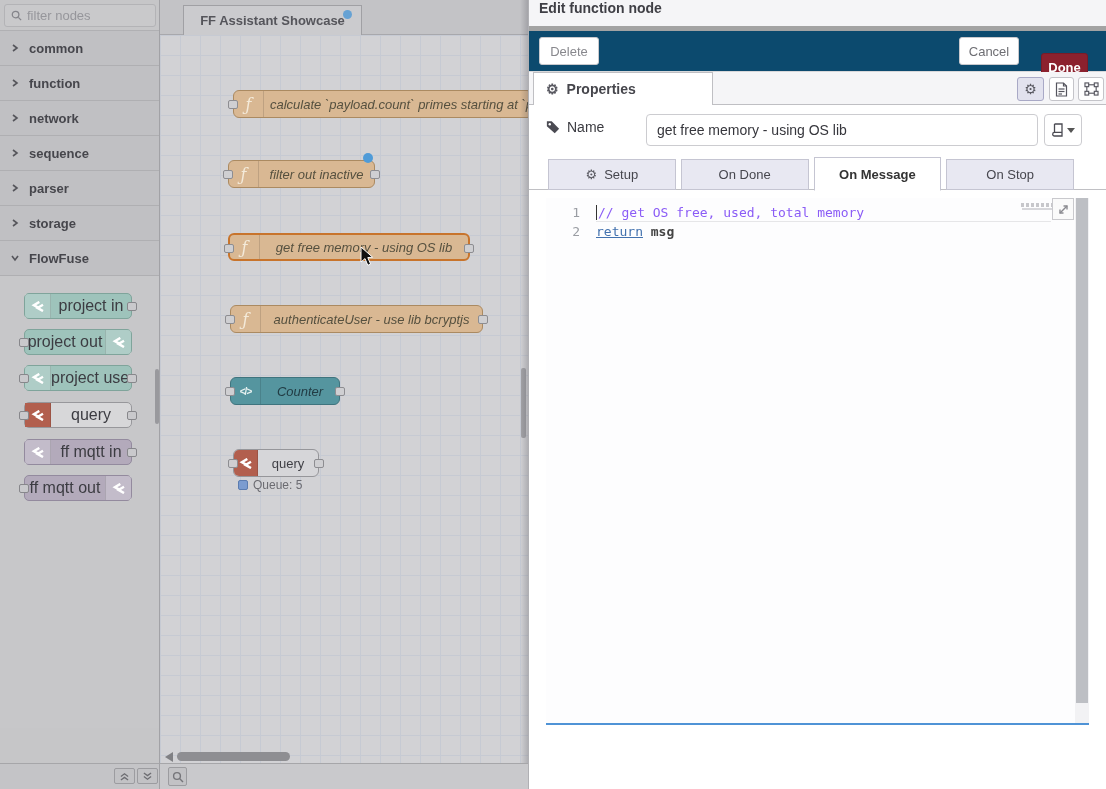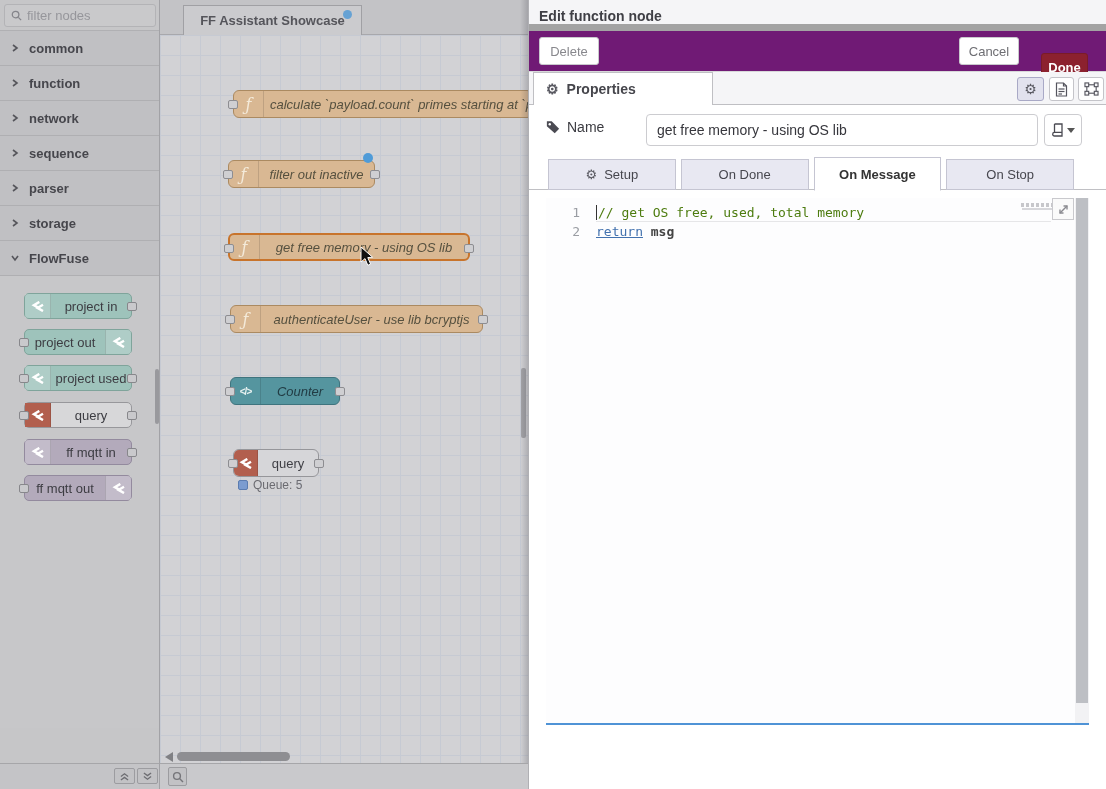--- a/index.html
+++ b/index.html
@@ -11,21 +11,21 @@
 
   
   #palette { position:absolute; left:0; top:0; width:160px; height:763px; background:#c6c6c8; border-right:1px solid #a2a2a6; overflow:hidden; }
   .palette-search-row { height:31px; border-bottom:1px solid #b0b0b3; padding:4px; }
   .palette-search { width:152px; height:23px; background:#c9c9cb; border:1px solid #b3b3b6; border-radius:3px; display:flex; align-items:center; padding:0 6px; gap:5px; }
   .palette-search input { border:none; outline:none; background:transparent; width:110px; font-size:13px; color:#6d6d72; font-family:"Liberation Sans",sans-serif; }
   .palette-search input::placeholder { color:#96969b; }
   .pal-cat { height:35px; display:flex; align-items:center; gap:10px; padding-left:11px; background:#c0c0c3; border-bottom:1px solid #afafb2; cursor:pointer; }
   .pal-cat .cat-label { font-weight:bold; color:#46464c; font-size:13px; }
   .pal-nodes { position:relative; height:452px; background:#c7c7c9; }
-  .pal-node { position:absolute; left:24px; width:108px; height:26px; border-radius:5px; display:flex; align-items:center; font-size:13px; color:#3c3c42; }
+  .pal-node { position:absolute; left:24px; width:108px; height:26px; border-radius:5px; display:flex; align-items:center; font-size:16px; color:#3c3c42; }
   .pal-node .pn-icon { width:26px; height:100%; display:flex; align-items:center; justify-content:center; flex:none; }
   .pal-node .pn-label { flex:1; text-align:center; white-space:nowrap; overflow:hidden; }
   .pal-node.teal { background:#9ec3bb; border:1px solid #7fa49b; }
   .pal-node.teal .pn-icon { background:rgba(255,255,255,.18); }
   .pal-node.white { background:#d7d7d9; border:1px solid #97979b; }
   .pal-node.white .pn-icon { background:#b25f4e; }
   .pal-node.mauve { background:#b3aabb; border:1px solid #938a9e; }
   .pal-node.mauve .pn-icon { background:rgba(255,255,255,.22); }
   .pn-icon.right-side { order:2; border-left:1px solid rgba(0,0,0,.12); }
   .pn-icon.left-side { border-right:1px solid rgba(0,0,0,.12); }
@@ -62,23 +62,23 @@
   .status-dot { width:10px; height:10px; border-radius:2px; background:#7b9cd0; border:1px solid #5b7cb0; }
   .h-scroll-arrow { position:absolute; left:5px; top:752px; width:0; height:0; border-top:5px solid transparent; border-bottom:5px solid transparent; border-right:8px solid #808084; }
   .h-scroll-thumb { position:absolute; left:17px; top:752px; width:113px; height:9px; background:#8e8e92; border-radius:5px; }
   .v-scroll-thumb { position:absolute; right:2px; top:368px; width:5px; height:70px; background:#a3a3a7; border-radius:2px; }
   .canvas-shade { position:absolute; right:0; top:0; bottom:0; width:8px; background:linear-gradient(to right,rgba(50,50,60,0),rgba(50,50,60,.22)); }
   .cv-footer { position:absolute; left:160px; top:763px; width:368px; height:26px; background:#c9c9cc; border-top:1px solid #a6a6a9; }
   #cursor { position:absolute; left:200px; top:246px; z-index:5; }
 
   
   #panel { position:absolute; left:528px; top:0; width:578px; height:789px; background:#fff; border-left:1px solid #b0b0b4; }
-  .panel-header { height:31px; background:#f5f5f7; border-bottom:7px solid #a3a3a3; display:flex; align-items:flex-end; padding-left:10px; }
+  .panel-header { height:31px; background:#f5f5f7; border-bottom:5px solid #a3a3a3; display:flex; align-items:flex-start; padding-left:10px; }
   .panel-header .title { font-weight:bold; font-size:14px; color:#3f3f45; }
-  .panel-toolbar { height:41px; background:#701a75; border-bottom:1px solid #d8d8da; position:relative; }
+  .panel-toolbar { height:41px; background:#0c4a6e; border-bottom:1px solid #d8d8da; position:relative; }
   .btn { border:1px solid #c9c9cd; background:#fff; border-radius:3px; font-size:13px; color:#88888d; display:flex; align-items:center; justify-content:center; cursor:pointer; font-family:"Liberation Sans",sans-serif; }
   .btn-delete { position:absolute; left:10px; top:6px; width:60px; height:28px; }
   .btn-cancel { position:absolute; left:430px; top:6px; width:60px; height:28px; color:#6e6e73; }
   .btn-done  { position:absolute; left:512px; top:22px; width:47px; height:28px; background:#8c212e; border-color:#7a1b27; color:#fff; font-weight:bold; }
   .props-row { height:33px; background:#f5f5f7; position:relative; border-bottom:1px solid #bfbfc3; }
   .props-tab { position:absolute; left:4px; top:0; width:180px; height:33px; background:#fff; border:1px solid #bfbfc3; border-bottom:none; display:flex; align-items:center; gap:8px; padding-left:12px; font-weight:bold; color:#46464c; font-size:14px; z-index:2; }
   .mini-btn { position:absolute; top:5px; height:24px; border:1px solid #c4c4c9; background:#fff; border-radius:3px; display:flex; align-items:center; justify-content:center; color:#55555e; }
   .mini-btn.active { background:#e2e2ee; border-color:#a9a9c6; }
   .gear-glyph { font-size:14px; line-height:1; color:#5a5a62; }
 
@@ -92,21 +92,21 @@
   .func-tabs { position:absolute; left:19px; top:54px; width:526px; height:31px; display:flex; gap:5px; z-index:2; }
   .func-tab { flex:1; background:#e8e8f2; border:1px solid #c5c5d2; display:flex; align-items:center; justify-content:center; gap:7px; font-size:13px; color:#46464e; cursor:pointer; }
   .func-tab.active { background:#fff; font-weight:bold; border-bottom:1px solid #fff; margin-top:-2px; height:34px; color:#333; }
   .func-tabs-line { position:absolute; left:0; top:84px; width:100%; height:1px; background:#c0c0c4; }
 
   .code-editor { position:absolute; left:17px; top:93px; width:543px; height:527px; background:#fdfdfe; border-bottom:2px solid #4f93d6; font-family:"DejaVu Sans Mono",monospace; font-size:13px; }
   .code-line { display:flex; align-items:center; height:19px; line-height:19px; white-space:pre; }
   .code-line .gutter { width:50px; text-align:right; padding-right:16px; color:#9a9da3; flex:none; }
   .code-line.current .line-body { border-bottom:1px solid #e6e6e8; }
   .line-body { flex:1; display:flex; align-items:center; height:19px; margin-right:38px; }
-  .tok-comment { color:#4d7c0f; }
+  .tok-comment { color:#8b5cf6; }
   .tok-keyword { color:#4271ae;text-decoration:underline; }
   .tok-plain { color:#444; font-weight:600; }
   .cursor-bar { width:1px; height:15px; background:#333; margin-right:1px; }
   .code-lines { padding-top:5px; }
   .minimap { position:absolute; right:18px; top:5px; width:50px; height:4px;
     background:repeating-linear-gradient(90deg,#c7c7cb 0 3px,transparent 3px 5px); box-shadow:0 4px 0 -1px #d6d6da; }
   .ed-scrollbar { position:absolute; right:0; top:0; width:14px; height:100%; background:#f2f2f4; }
   .ed-thumb { position:absolute; top:0; left:1px; width:12px; height:505px; background:#bdbfc4; }
   .ed-expand { position:absolute; right:15px; top:0; width:22px; height:22px; background:#fafafa; border:1px solid #c9c9cd; display:flex; align-items:center; justify-content:center; z-index:3; }
 </style>

